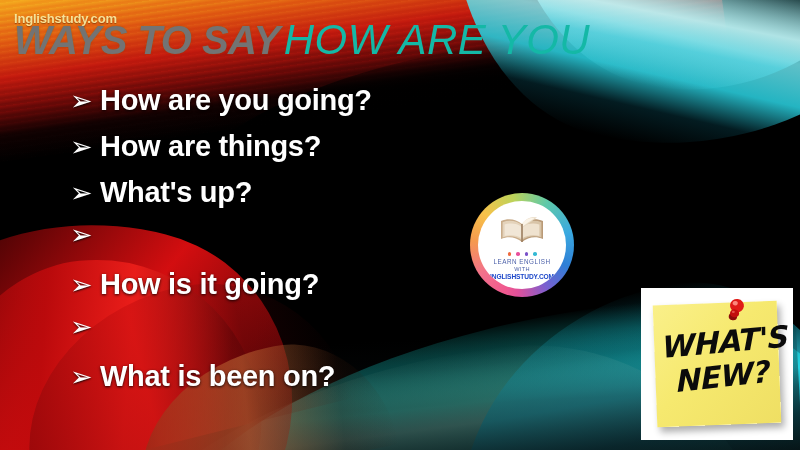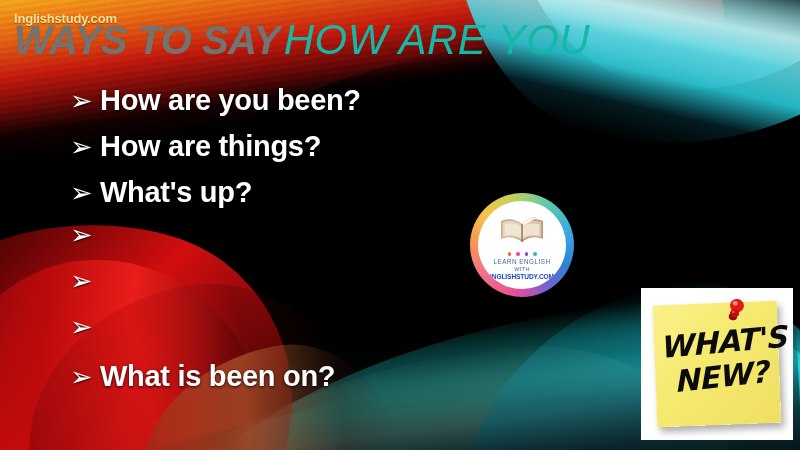--- a/index.html
+++ b/index.html
@@ -385,35 +385,36 @@
 
   <div class="watermark">Inglishstudy.com</div>
 
   <div class="title">
     <span class="title-a">WAYS TO SAY</span><span class="title-b">HOW ARE YOU</span>
   </div>
 
   <div class="bullet-list">
     <div class="bullet-row">
       <span class="bullet-mark">➢</span>
-      <span class="bullet-text">How are you been?</span>
+      <span class="bullet-text">How are you going?</span>
     </div>
     <div class="bullet-row">
       <span class="bullet-mark">➢</span>
       <span class="bullet-text">How are things?</span>
     </div>
     <div class="bullet-row">
       <span class="bullet-mark">➢</span>
       <span class="bullet-text">What's up?</span>
     </div>
     <div class="bullet-row">
       <span class="bullet-mark">➢</span>
     </div>
     <div class="bullet-row">
       <span class="bullet-mark">➢</span>
+      <span class="bullet-text">How is it going?</span>
     </div>
     <div class="bullet-row">
       <span class="bullet-mark">➢</span>
     </div>
     <div class="bullet-row">
       <span class="bullet-mark">➢</span>
       <span class="bullet-text">What is been on?</span>
     </div>
   </div>
 

